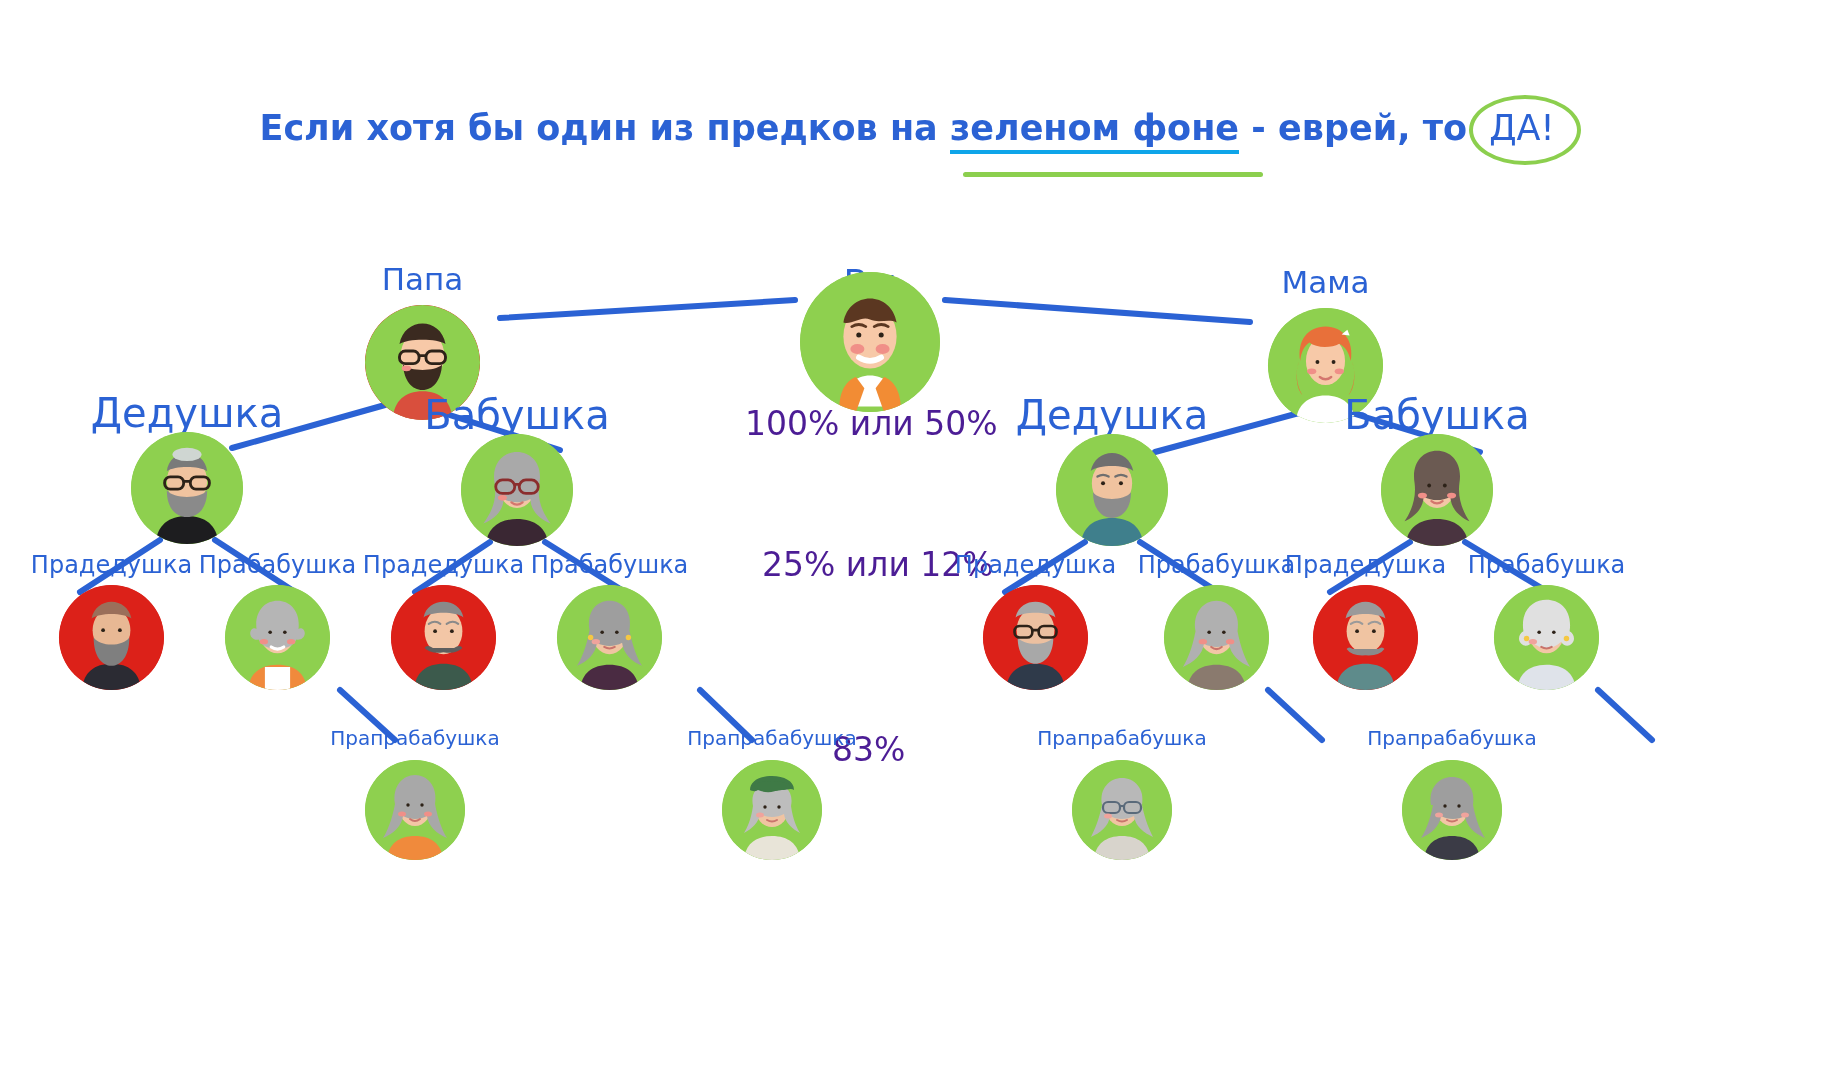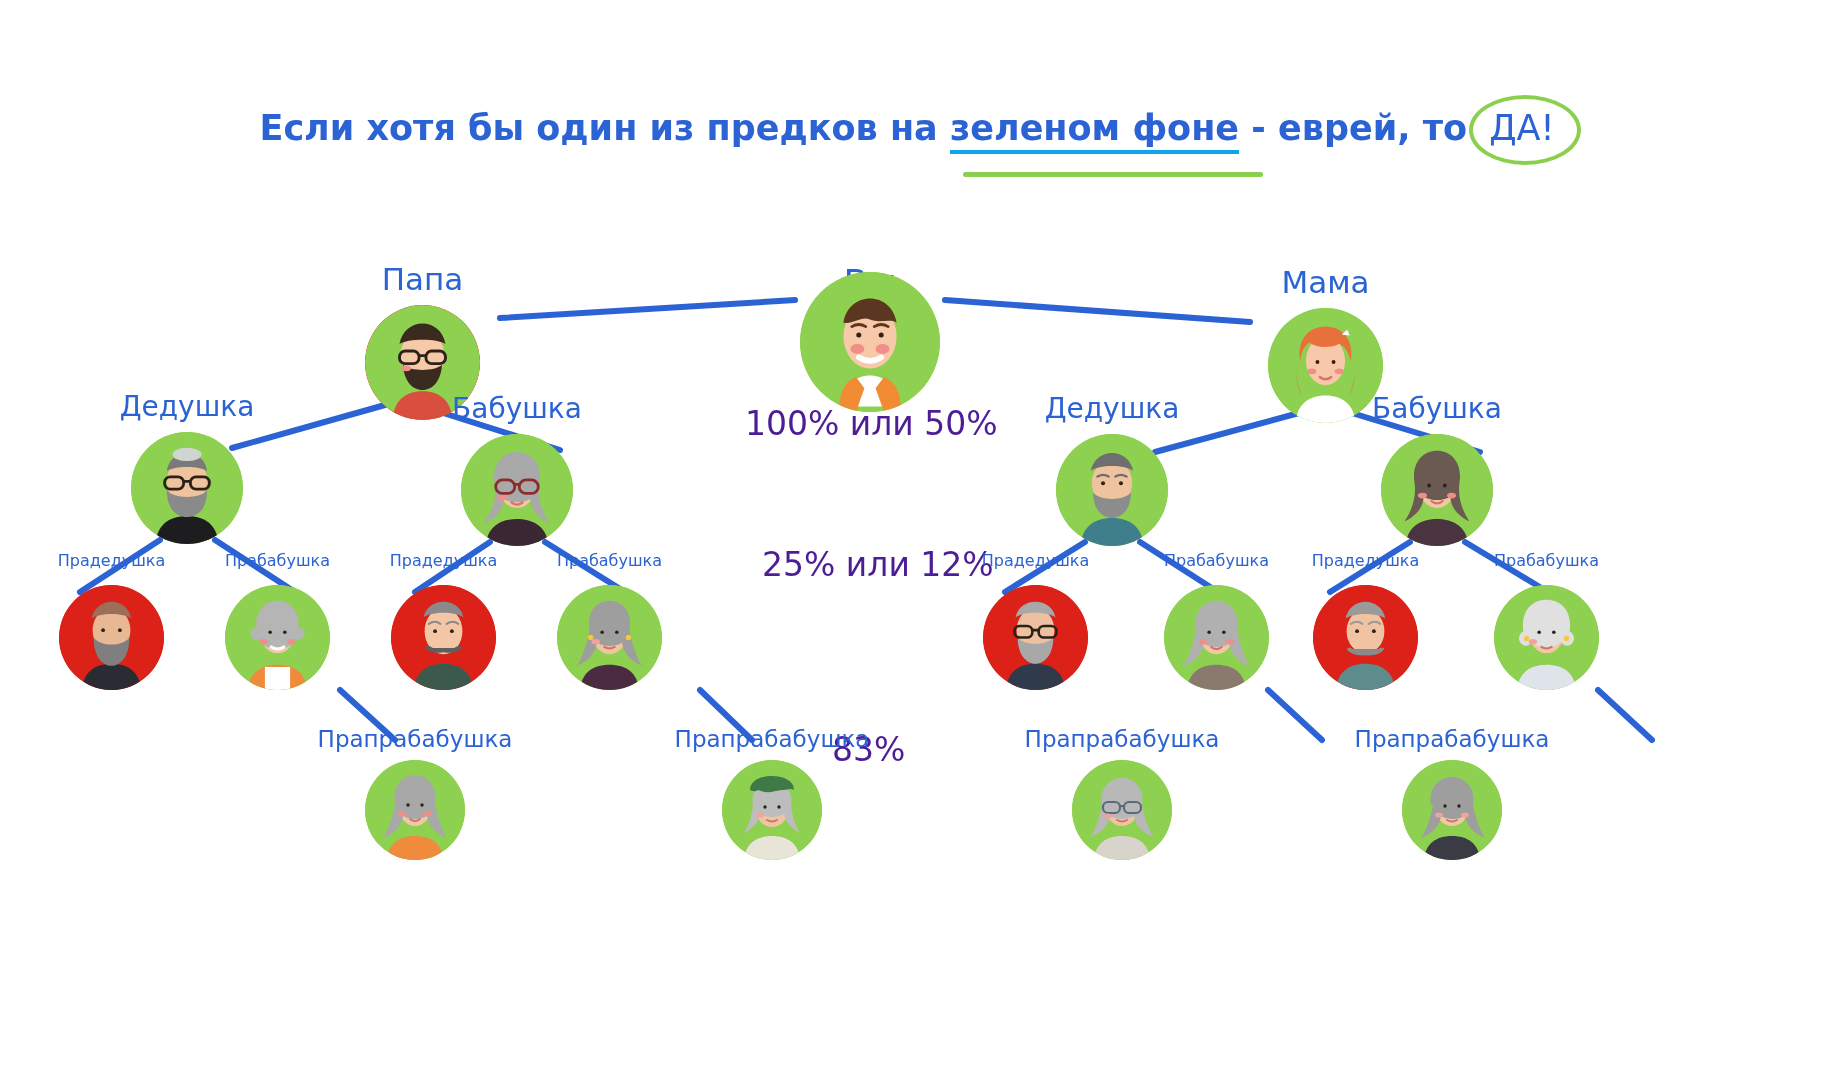--- a/index.html
+++ b/index.html
@@ -79,23 +79,23 @@
     border-radius: 50%;
     overflow: hidden;
   }
   .node.green .avatar { background: #8ed04f; }
   .node.red   .avatar { background: #dc2119; }
   .node .avatar svg { display: block; width: 100%; height: 100%; }
 
   
   .tier-0 .nlabel { font-size: 36px; top: -44px; margin-top: 34px; }
   .tier-1 .nlabel { font-size: 31px; top: -44px; }
-  .tier-2 .nlabel { font-size: 28px; top: -42px; text-align: center; }
-  .tier-3 .nlabel { font-size: 16px; top: -34px; }
-  .tier-4 .nlabel { font-size: 23px; top: -34px; }
+  .tier-2 .nlabel { font-size: 40px; top: -42px; text-align: center; }
+  .tier-3 .nlabel { font-size: 24px; top: -34px; }
+  .tier-4 .nlabel { font-size: 20px; top: -34px; }
 
   
   .pct {
     position: absolute;
     color: #4c1d95;
     font-family: "DejaVu Sans", "Liberation Sans", sans-serif;
     font-size: 33px;
     white-space: nowrap;
   }
 </style>

